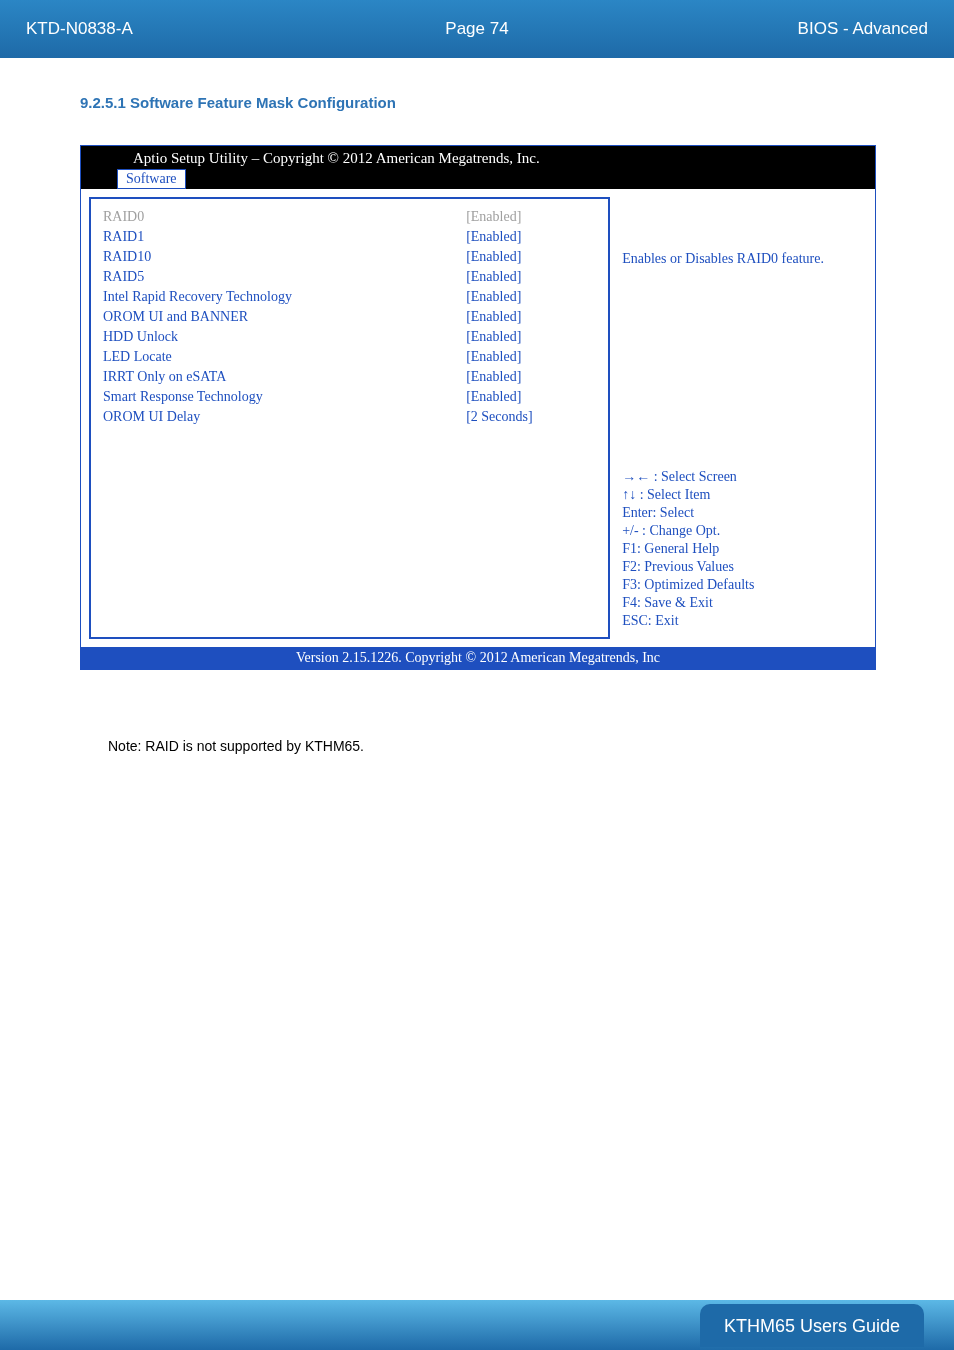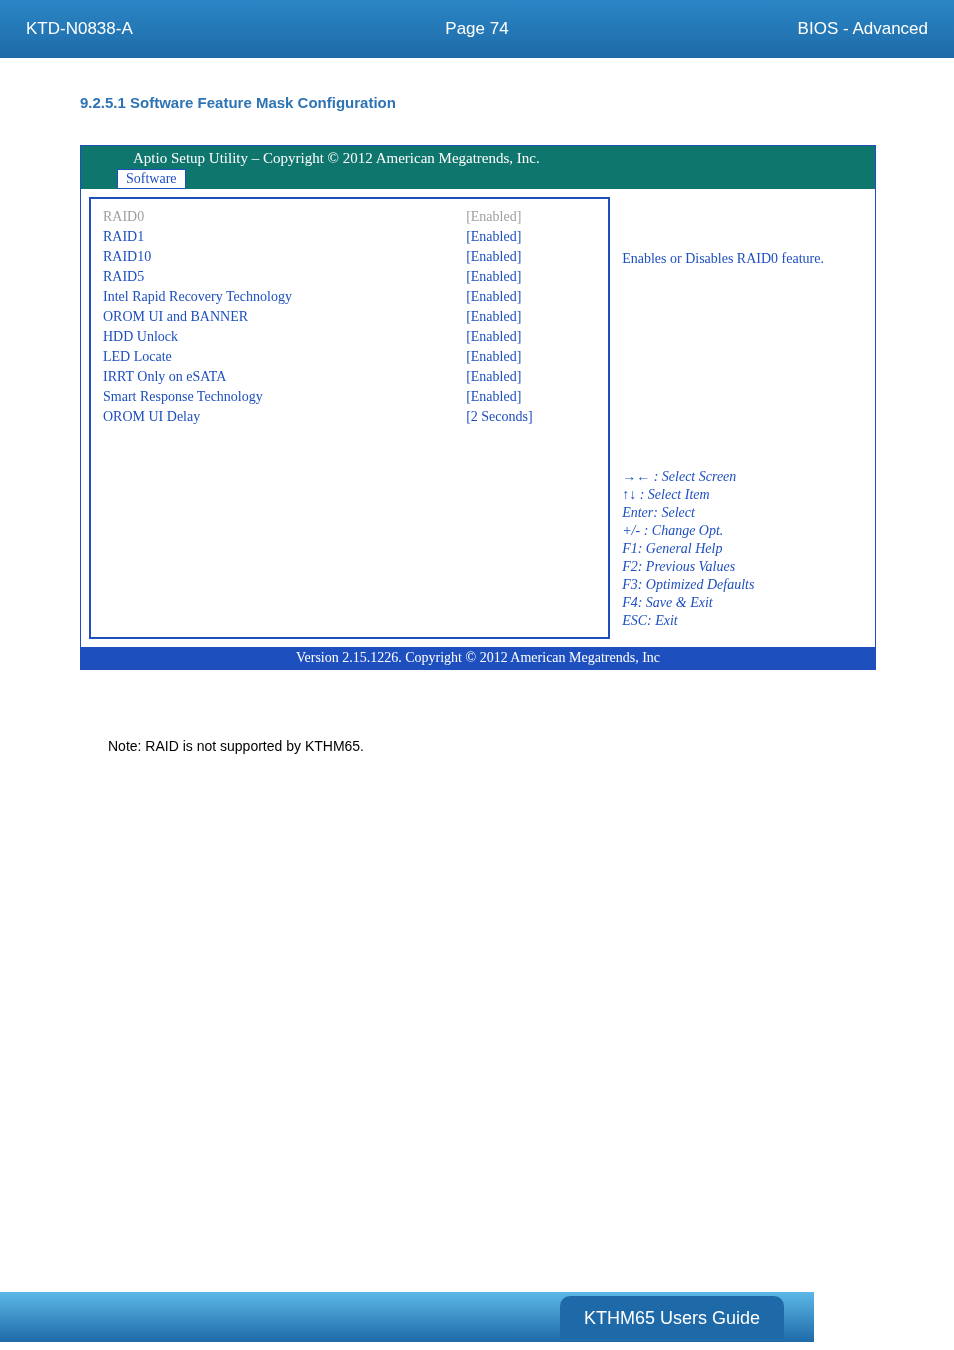--- a/index.html
+++ b/index.html
@@ -37,21 +37,21 @@
     margin-bottom: 34px;
   }
 
   .bios-frame {
     border: 1px solid #1e4fbf;
     width: 100%;
     background: #1e4fbf;
   }
 
   .bios-header {
-    background: #0f766e;
+    background: #000000;
     color: #fff;
     font-family: Georgia, 'Times New Roman', serif;
     font-size: 15px;
     padding: 4px 8px 0 8px;
   }
   .bios-header-title { margin-left: 44px; }
   .bios-tabs { margin-top: 2px; }
   .bios-tab {
     display: inline-block;
     background: #fff;
@@ -91,43 +91,43 @@
     padding: 8px 10px 8px 12px;
     font-family: Georgia, 'Times New Roman', serif;
     color: #1e4fbf;
     display: flex;
     flex-direction: column;
     justify-content: space-between;
     min-height: 380px;
     margin-top: 46px;
   }
   .help-top {}
-  .help-keys { border: 3px solid #a16207; border-left: none; border-right: none; border-bottom: none; border-top: none; font-style: italic; }
+  .help-keys { border: 3px solid #a16207; border-left: none; border-right: none; border-bottom: none; border-top: none; }
   .help-keys div { margin: 2px 0; }
 
   .bios-footer {
     background: #1e4fbf;
     color: #fff;
     text-align: center;
     font-family: Georgia, 'Times New Roman', serif;
     font-size: 14px;
     padding: 3px 8px;
   }
 
   .note {
     margin-top: 68px;
     font-size: 14px;
     margin-left: 28px;
   }
 
   .bottom-bar {
     position: absolute;
     left: 0;
-    bottom: 8px;
-    width: 814px;
+    bottom: 0;
+    width: 954px;
     height: 50px;
     background: linear-gradient(to top, #1e6aa8 0%, #5cb8e6 100%);
     display: flex;
     align-items: center;
     justify-content: flex-end;
     padding: 0 30px;
     box-sizing: border-box;
   }
   .bottom-pill {
     background: #1e6aa8;

